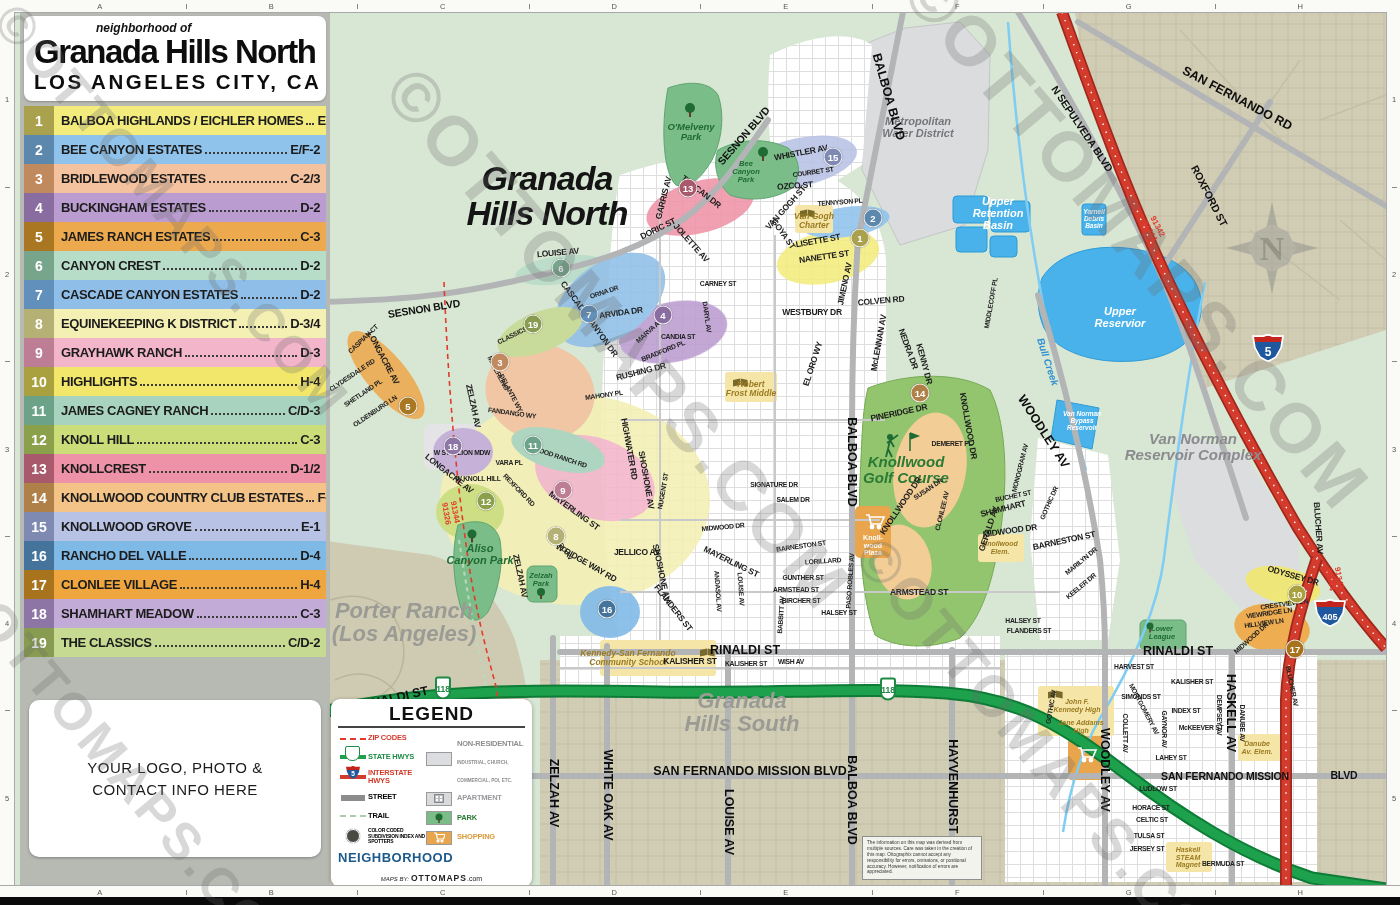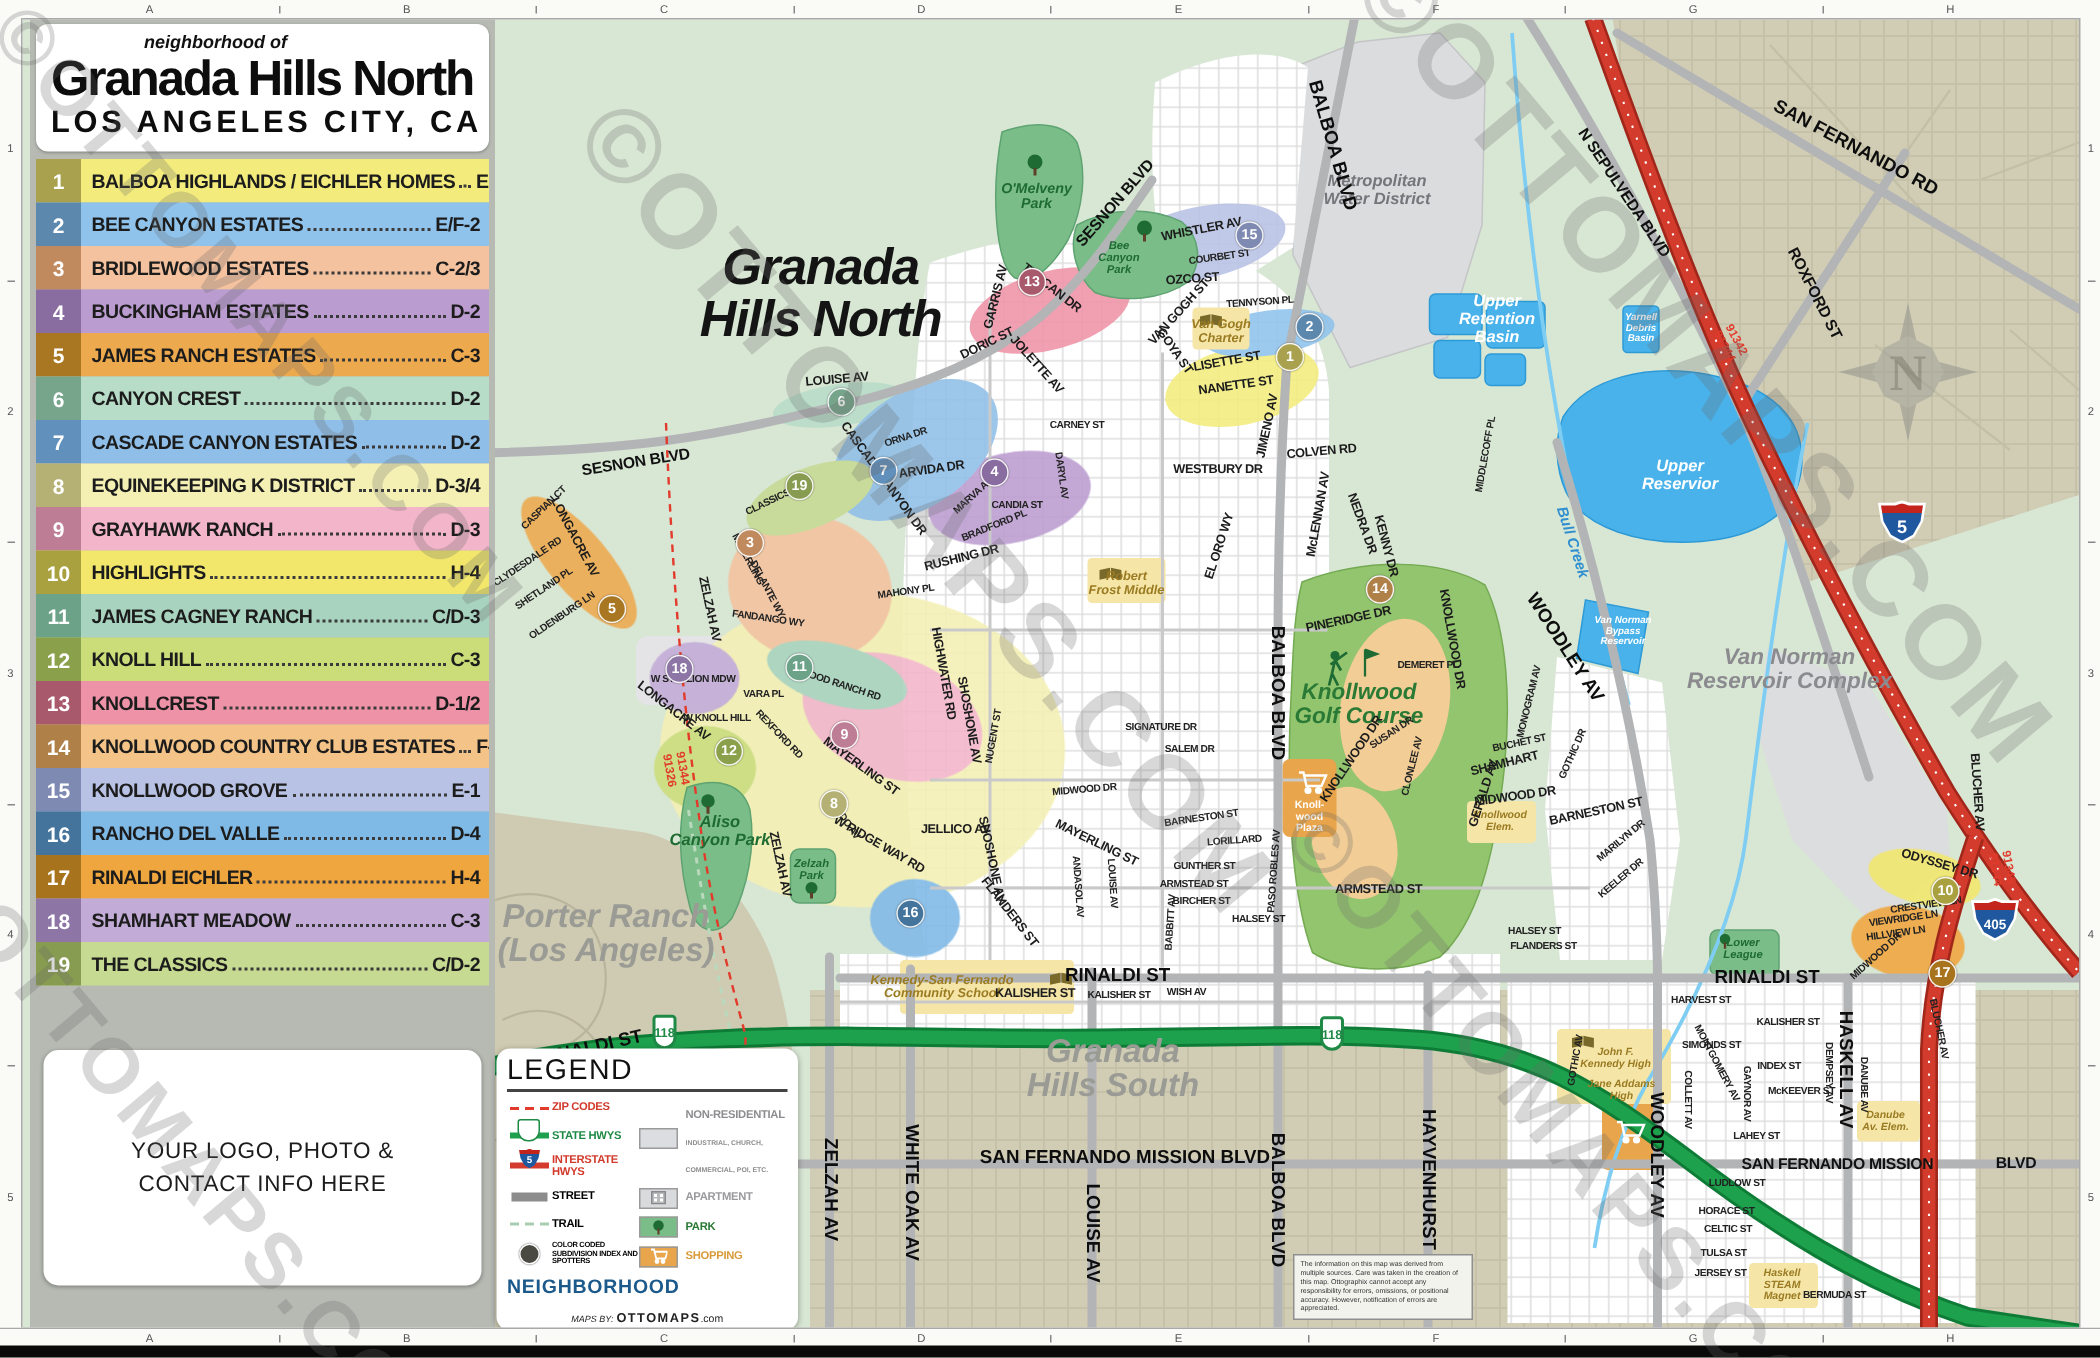--- a/index.html
+++ b/index.html
@@ -24,21 +24,21 @@
   .idx-row{display:flex;align-items:center;height:29px;}
   .idx-badge{width:30px;align-self:stretch;display:flex;align-items:center;justify-content:center;color:#fff;font-size:14px;font-weight:bold;flex:none;}
   .idx-body{flex:1;display:flex;align-items:baseline;padding:0 6px 0 7px;font-size:13px;font-weight:bold;color:#1c1c1c;letter-spacing:-0.4px;overflow:hidden;}
   .idx-label{white-space:nowrap;}
   .idx-leader{flex:1;border-bottom:2px dotted #3a3a3a;margin:0 3px 3px 3px;min-width:8px;}
   .idx-ref{white-space:nowrap;}
   #logo-card{position:absolute;left:9px;right:9px;top:688px;height:157px;background:#fff;border-radius:10px;box-shadow:0 1px 3px rgba(0,0,0,.3);display:flex;align-items:center;justify-content:center;text-align:center;}
   #logo-card .logo-text{font-size:15px;color:#1c1c1c;letter-spacing:.5px;line-height:1.45;}
   
   #legend{position:absolute;left:331px;top:699px;width:201px;height:188px;background:#fff;border-radius:9px;box-shadow:0 1px 4px rgba(0,0,0,.35);z-index:20;padding:4px 7px;box-sizing:border-box;}
-  #legend-title{font-size:19px;font-weight:normal;letter-spacing:1px;color:#111;border-bottom:2px solid #444;padding-bottom:1px;margin-bottom:4px;}
+  #legend-title{text-align:center;font-size:19px;font-weight:bold;letter-spacing:1px;color:#111;border-bottom:2px solid #444;padding-bottom:1px;margin-bottom:4px;}
   #legend-cols{display:flex;}
   #legend-left{width:88px;}
   #legend-right{flex:1;}
   .lg-row{display:flex;align-items:center;margin-bottom:5.5px;}
   .lg-ic{width:30px;flex:none;display:flex;align-items:center;justify-content:center;position:relative;height:13px;}
   .lg-lab{font-size:7.5px;font-weight:bold;letter-spacing:-.2px;line-height:1.1;}
   .lg-sub{font-size:4.6px;font-weight:bold;color:#8d8d8d;line-height:1.15;}
   .sw{width:24px;height:12px;border:0.5px solid #9a9a9a;flex:none;margin-right:5px;display:flex;align-items:center;justify-content:center;}
   .zipline{width:26px;border-top:2px dashed #e23b2c;}
   .grnline{width:26px;height:4px;background:#1ea14d;position:relative;}
@@ -646,21 +646,21 @@
           <div class="idx-badge" style="background: rgb(68, 116, 156);">16</div>
           <div class="idx-body">
             <div class="idx-label">RANCHO DEL VALLE</div>
             <div class="idx-leader"></div>
             <div class="idx-ref">D-4</div>
           </div>
         </div>
         <div class="idx-row" style="background: rgb(240, 166, 62);">
           <div class="idx-badge" style="background: rgb(168, 115, 29);">17</div>
           <div class="idx-body">
-            <div class="idx-label">RINALDI EICHLER</div>
+            <div class="idx-label">CLONLEE VILLAGE</div>
             <div class="idx-leader"></div>
             <div class="idx-ref">H-4</div>
           </div>
         </div>
         <div class="idx-row" style="background: rgb(194, 171, 214);">
           <div class="idx-badge" style="background: rgb(141, 118, 165);">18</div>
           <div class="idx-body">
             <div class="idx-label">SHAMHART MEADOW</div>
             <div class="idx-leader"></div>
             <div class="idx-ref">C-3</div>

